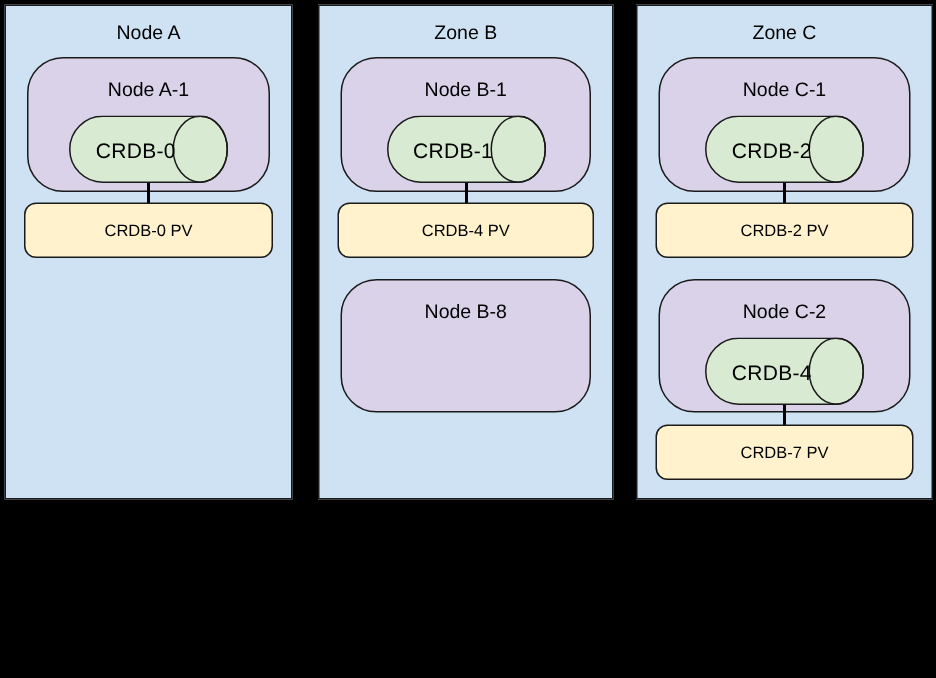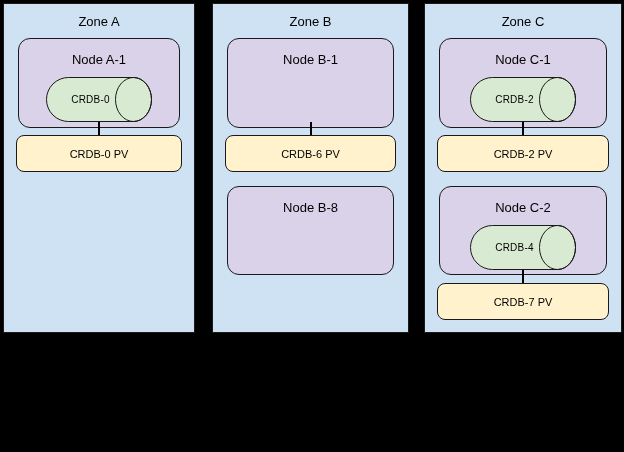--- a/index.html
+++ b/index.html
@@ -37,21 +37,21 @@
     font-size: 13px;
     line-height: 16px;
   }
   .node {
     position: absolute;
     left: 14px;
     right: 14px;
     height: 90px;
     background: #d9d2e9;
     border: 1px solid #1a1a1a;
-    border-radius: 12px;
+    border-radius: 24px;
     box-sizing: border-box;
   }
   .node.n1 { top: 34px; }
   .node.n2 { top: 182px; height: 89px; }
   .node-title {
     position: absolute;
     top: 13px;
     left: 0;
     right: 0;
     text-align: center;
@@ -68,21 +68,21 @@
   }
   .cyl-label {
     position: absolute;
     left: 2%;
     width: 80%;
     top: 0;
     bottom: 0;
     display: flex;
     align-items: center;
     justify-content: center;
-    font-size: 10px;
+    font-size: 14px;
     letter-spacing: 0.2px;
   }
   .connector {
     position: absolute;
     width: 2px;
     left: calc(50% - 1px);
     background: #000000;
   }
   .connector.c1 { top: 118px; height: 16px; }
   .connector.c2 { top: 266px; height: 16px; }
@@ -102,21 +102,21 @@
   }
   .pv.p1 { top: 131px; }
   .pv.p2 { top: 279px; }
 </style>
 </head>
 <body>
 
 <div class="canvas">
 
   <section class="zone zone-a">
-    <div class="zone-title">Zone A</div>
+    <div class="zone-title">Node A</div>
 
     <div class="node n1">
       <div class="node-title">Node A-1</div>
       <div class="cylinder">
         <svg viewBox="0 0 106 45" width="106" height="45" aria-hidden="true">
           <path d="M22.5 0.5 H87.5 A18 22 0 0 1 87.5 44.5 H22.5 A22 22 0 0 1 22.5 0.5 Z" fill="#d9ead3" stroke="#1a1a1a" stroke-width="1"></path>
           <ellipse cx="87.5" cy="22.5" rx="18" ry="22" fill="none" stroke="#1a1a1a" stroke-width="1"></ellipse>
         </svg>
         <span class="cyl-label">CRDB-0</span>
       </div>
@@ -127,26 +127,33 @@
     <div class="pv p1">
       <span>CRDB-0 PV</span>
     </div>
   </section>
 
   <section class="zone zone-b">
     <div class="zone-title">Zone B</div>
 
     <div class="node n1">
       <div class="node-title">Node B-1</div>
+      <div class="cylinder">
+        <svg viewBox="0 0 106 45" width="106" height="45" aria-hidden="true">
+          <path d="M22.5 0.5 H87.5 A18 22 0 0 1 87.5 44.5 H22.5 A22 22 0 0 1 22.5 0.5 Z" fill="#d9ead3" stroke="#1a1a1a" stroke-width="1"></path>
+          <ellipse cx="87.5" cy="22.5" rx="18" ry="22" fill="none" stroke="#1a1a1a" stroke-width="1"></ellipse>
+        </svg>
+        <span class="cyl-label">CRDB-1</span>
+      </div>
     </div>
 
     <div class="connector c1"></div>
 
     <div class="pv p1">
-      <span>CRDB-6 PV</span>
+      <span>CRDB-4 PV</span>
     </div>
 
     <div class="node n2">
       <div class="node-title">Node B-8</div>
     </div>
   </section>
 
   <section class="zone zone-c">
     <div class="zone-title">Zone C</div>
 

